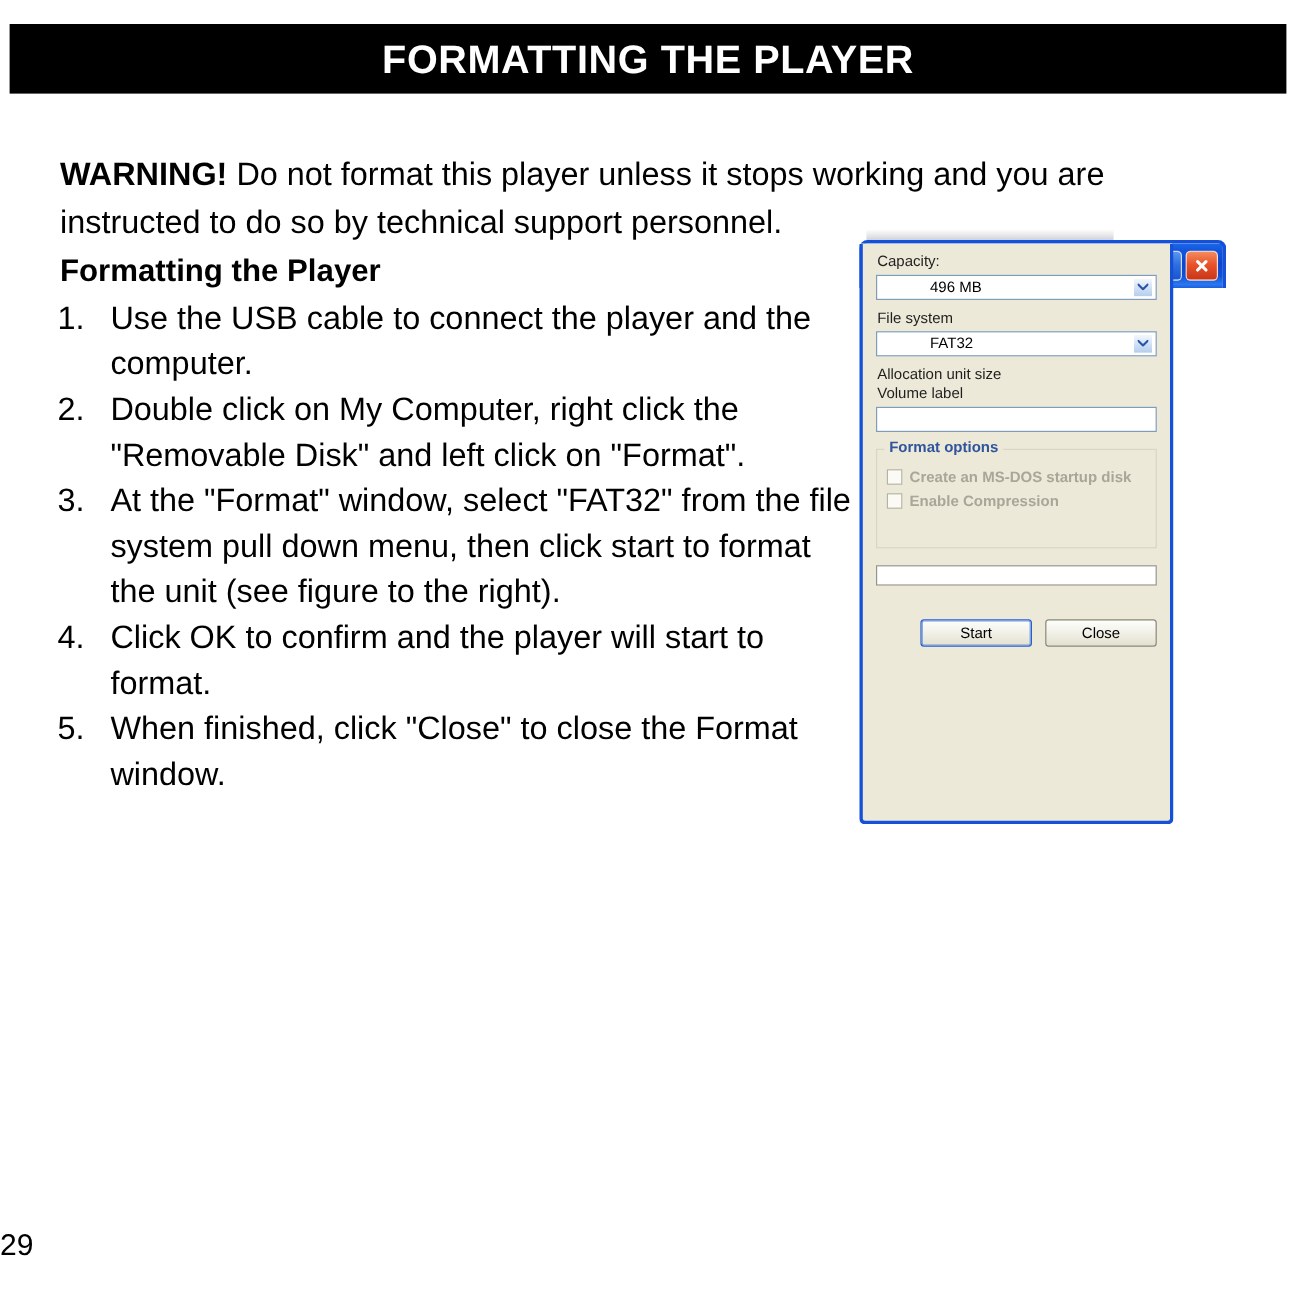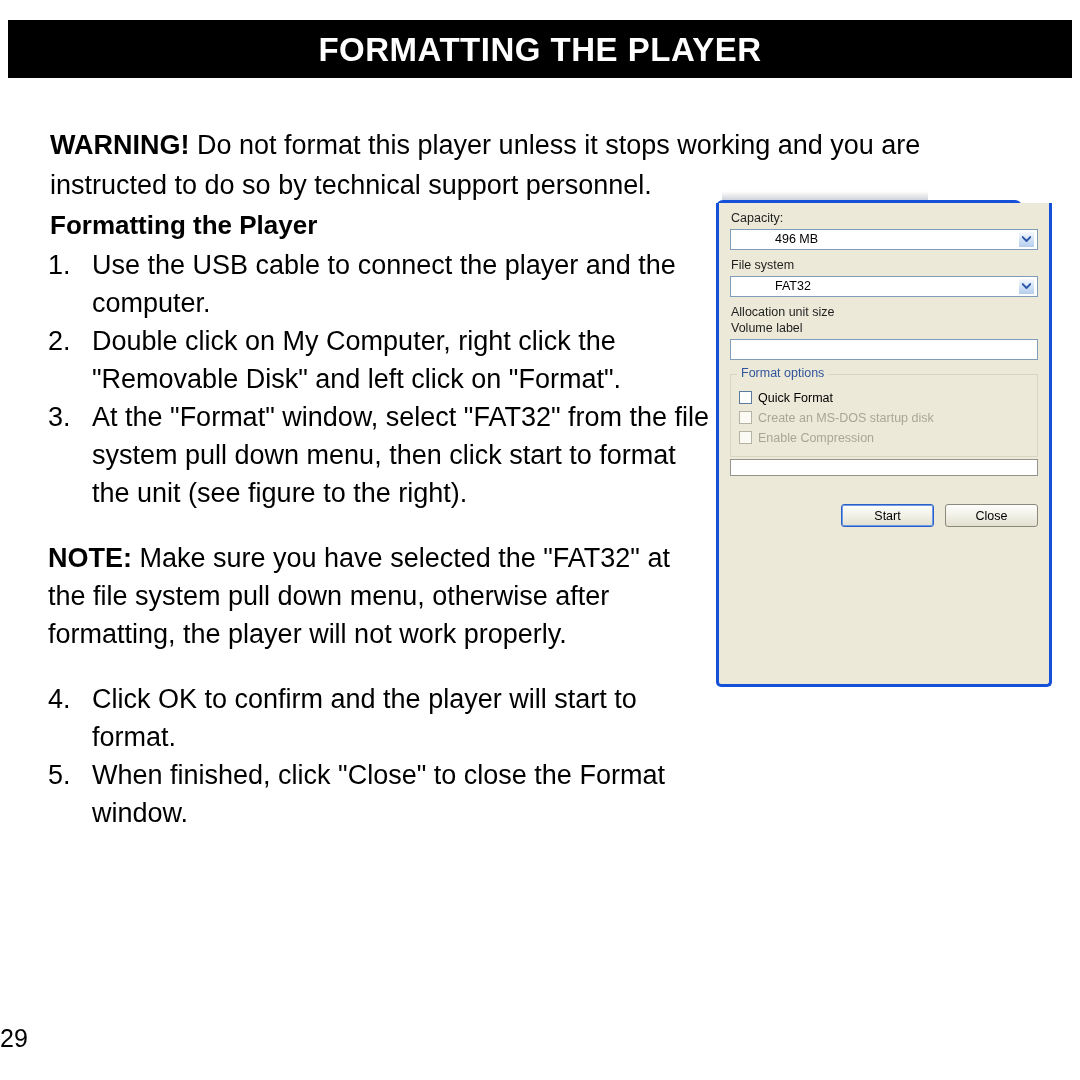--- a/index.html
+++ b/index.html
@@ -99,21 +99,21 @@
     text-align: left;
     font-size: 25px;
     line-height: 1;
   }
 
   
   .xp-dialog {
     position: absolute;
     left: 716px;
     top: 203px;
-    width: 336px;
+    width: 262px;
     height: 484px;
     background: #ece9d8;
     border: 3px solid #1550d8;
     border-top: none;
     border-radius: 0 0 5px 5px;
     box-sizing: border-box;
     font-size: 12.5px;
   }
   .xp-scan-edge {
     position: absolute;
@@ -226,22 +226,23 @@
     border: 1px solid #7f9db9;
     box-sizing: border-box;
     margin-bottom: 14px;
   }
 
   .xp-groupbox {
     position: relative;
     border: 1px solid #d8d5c4;
     box-sizing: border-box;
     padding: 13px 8px 10px 8px;
-    margin-bottom: 2px;
+    margin-bottom: 14px;
     height: 83px;
+    font-weight: bold;
   }
   .xp-group-legend {
     position: absolute;
     left: 6px;
     top: -8px;
     background: #ece9d8;
     padding: 0 4px;
     color: #31559c;
     font-size: 12.5px;
     line-height: 1;
@@ -329,23 +330,20 @@
     <div class="step">
       <span class="step-num">2.</span>
       <span>Double click on My Computer, right click the "Removable Disk" and left click on "Format".</span>
     </div>
 
     <div class="step">
       <span class="step-num">3.</span>
       <span>At the "Format" window, select "FAT32" from the file system pull down menu, then click start to format the unit (see figure to the right).</span>
     </div>
 
-    <p class="note-para">
-      <b>NOTE:</b><span> Make sure you have selected the "FAT32" at the file system pull down menu, otherwise after formatting, the player will not work properly.</span>
-    </p>
 
     <div class="step">
       <span class="step-num">4.</span>
       <span>Click OK to confirm and the player will start to format.</span>
     </div>
 
     <div class="step">
       <span class="step-num">5.</span>
       <span>When finished, click "Close" to close the Format window.</span>
     </div>
@@ -389,24 +387,20 @@
     </div>
 
     <div class="xp-field-label">Allocation unit size</div>
 
     <div class="xp-field-label">Volume label</div>
     <div class="xp-textfield"></div>
 
     <div class="xp-groupbox">
       <div class="xp-group-legend">Format options</div>
 
-      <div class="xp-check-row">
-        <span class="xp-checkbox"></span>
-        <span class="xp-check-label">Quick Format</span>
-      </div>
 
       <div class="xp-check-row disabled">
         <span class="xp-checkbox"></span>
         <span class="xp-check-label">Create an MS-DOS startup disk</span>
       </div>
 
       <div class="xp-check-row disabled">
         <span class="xp-checkbox"></span>
         <span class="xp-check-label">Enable Compression</span>
       </div>

